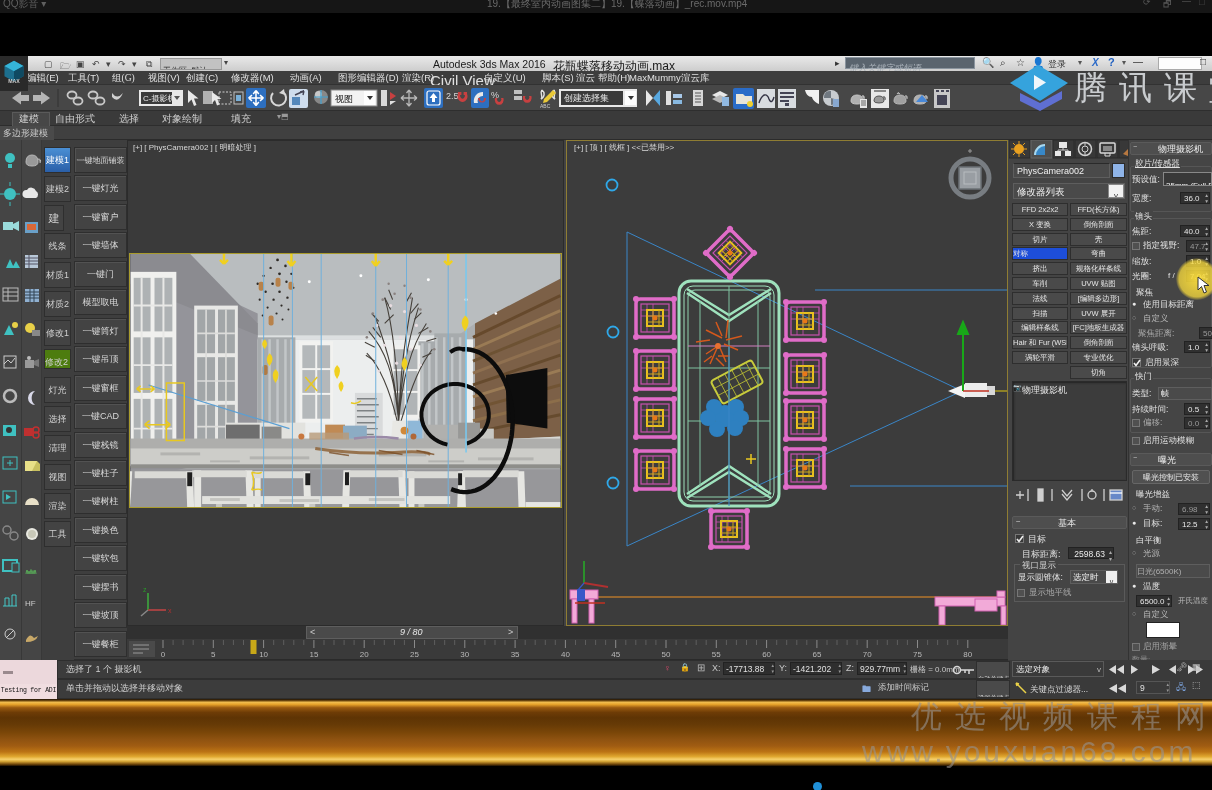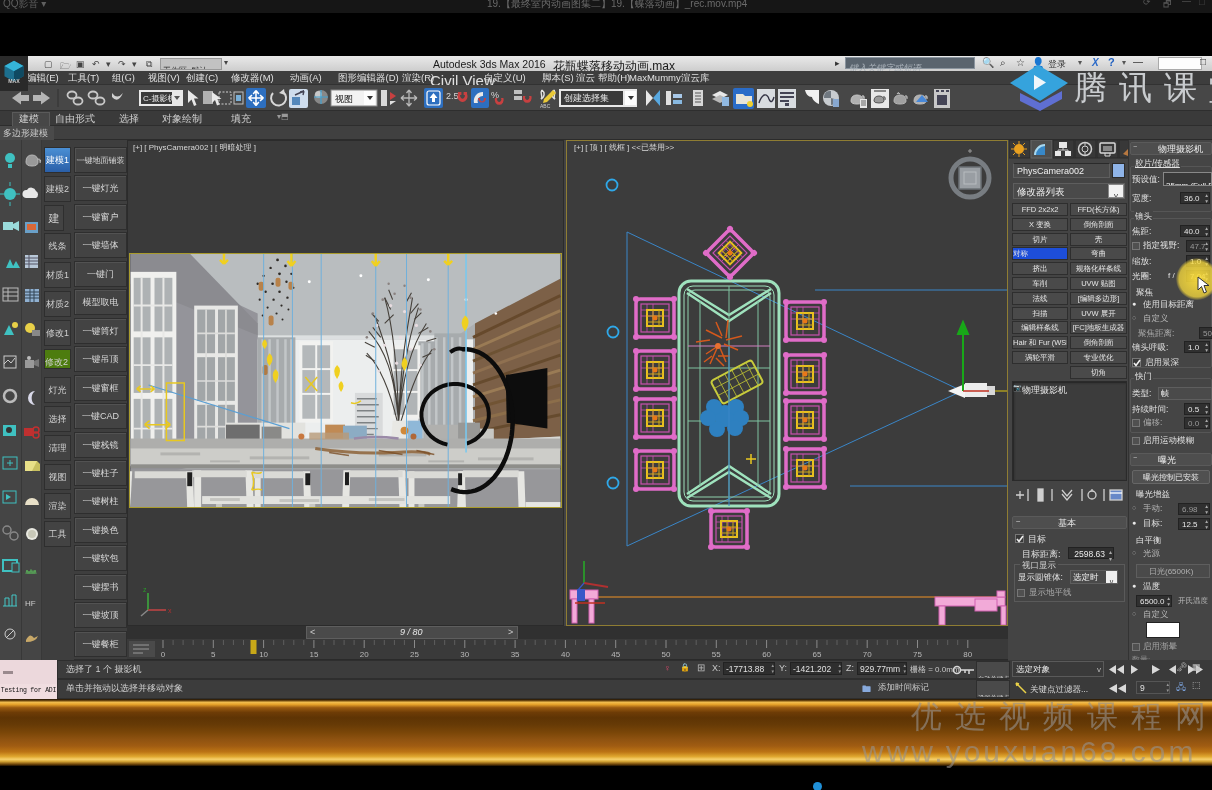--- a/index.html
+++ b/index.html
@@ -985,21 +985,21 @@
 <div class="tx" style="left:1136px;top:489px;font-size:8.5px;color:#e0e0e0;">曝光增益</div>
 <div class="tx" style="left:1132px;top:504px;font-size:7px;color:#999;">○</div>
 <div class="tx" style="left:1143px;top:503px;font-size:8.5px;color:#b8b8b8;">手动:</div>
 <div class="ab" style="left:1178px;top:503px;width:32px;height:12px;background:#303030;border:1px solid #222;color:#9a9a9a;font-size:8px;"><span style="position:relative;top:1px;left:3px">6.98</span><span style="position:absolute;right:1px;top:-1px;font-size:5.5px;color:#aaa;line-height:6px">▴<br>▾</span></div>
 <div class="tx" style="left:1132px;top:519px;font-size:7px;color:#e8e8e8;">●</div>
 <div class="tx" style="left:1143px;top:518px;font-size:8.5px;color:#e0e0e0;">目标:</div>
 <div class="ab" style="left:1178px;top:518px;width:32px;height:12px;background:#303030;border:1px solid #222;color:#e8e8e8;font-size:8px;"><span style="position:relative;top:1px;left:3px">12.5</span><span style="position:absolute;right:1px;top:-1px;font-size:5.5px;color:#aaa;line-height:6px">▴<br>▾</span></div>
 <div class="tx" style="left:1136px;top:535px;font-size:8.5px;color:#e0e0e0;">白平衡</div>
 <div class="tx" style="left:1132px;top:549px;font-size:7px;color:#999;">○</div>
 <div class="tx" style="left:1143px;top:548px;font-size:8.5px;color:#b8b8b8;">光源</div>
-<div class="ab" style="left:1136px;top:564px;width:74px;height:14px;background:#4a4a4a;border:1px solid #5e5e5e;color:#b0b0b0;font-size:8px;line-height:13px;padding-left:12px;overflow:hidden;">日光(6500K)</div>
+<div class="ab" style="left:1136px;top:564px;width:74px;height:14px;background:#4a4a4a;border:1px solid #5e5e5e;color:#b0b0b0;font-size:8px;line-height:13px;padding-left:0;overflow:hidden;">日光(6500K)</div>
 <div class="tx" style="left:1132px;top:582px;font-size:7px;color:#e8e8e8;">●</div>
 <div class="tx" style="left:1143px;top:581px;font-size:8.5px;color:#e0e0e0;">温度</div>
 <div class="ab" style="left:1136px;top:595px;width:36px;height:12px;background:#303030;border:1px solid #222;color:#e8e8e8;font-size:8px;"><span style="position:relative;top:1px;left:3px">6500.0</span><span style="position:absolute;right:1px;top:-1px;font-size:5.5px;color:#aaa;line-height:6px">▴<br>▾</span></div>
 <div class="tx" style="left:1178px;top:596px;font-size:7.5px;color:#b8b8b8;">开氏温度</div>
 <div class="tx" style="left:1132px;top:610px;font-size:7px;color:#999;">○</div>
 <div class="tx" style="left:1143px;top:609px;font-size:8.5px;color:#b8b8b8;">自定义</div>
 <div class="ab" style="left:1146px;top:622px;width:34px;height:16px;background:#ffffff;border:1px solid #222;"></div>
 <div class="ab" style="left:1132px;top:643px;width:8px;height:8px;background:#505050;border:1px solid #777;"></div>
 <div class="tx" style="left:1143px;top:641px;font-size:8.5px;color:#a8a8a8;">启用渐晕</div>
 <div class="tx" style="left:1132px;top:654px;font-size:8px;color:#888;">数量:</div>

